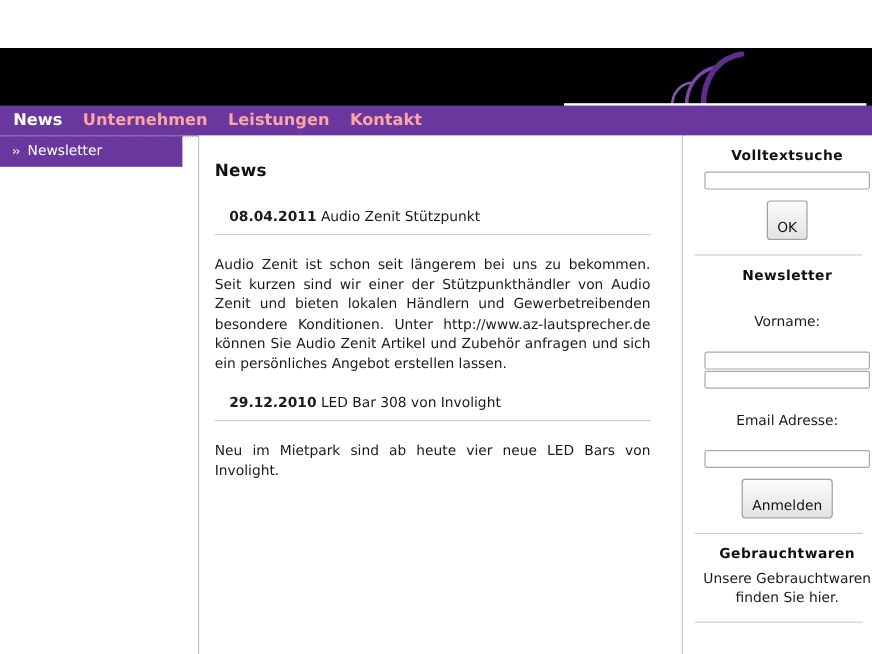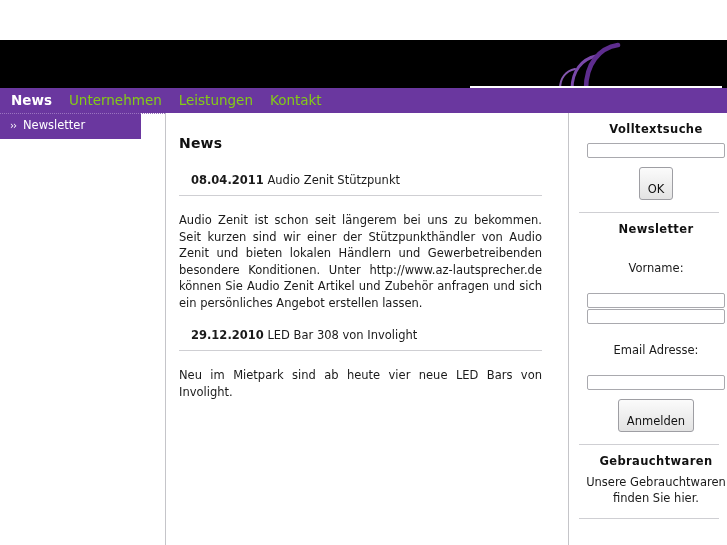--- a/index.html
+++ b/index.html
@@ -81,35 +81,36 @@
   #nav-items {
     position: absolute;
     left: 11px; top: 0;
     height: 25px;
     display: flex;
     align-items: center;
     gap: 17px;
   }
   .nav-item {
     font-size: 13.5px;
-    color: #84cc16;
+    color: #fca5a5;
     line-height: 25px;
     cursor: pointer;
     white-space: nowrap;
+    font-weight: bold;
   }
   .nav-item.active {
     color: #ffffff;
     font-weight: 700;
   }
 
   
   #left-sidebar {
     position: absolute;
     left: 0; top: 113px;
-    width: 141px; height: 26px;
+    width: 152px; height: 26px;
     background: #6a379f;
   }
   #nav-dotted {
     position: absolute;
     left: 0; top: 0;
     width: 165px; height: 0;
     border-top: 1px dotted #9a74c0;
   }
   .sub-nav-item {
     position: absolute;

